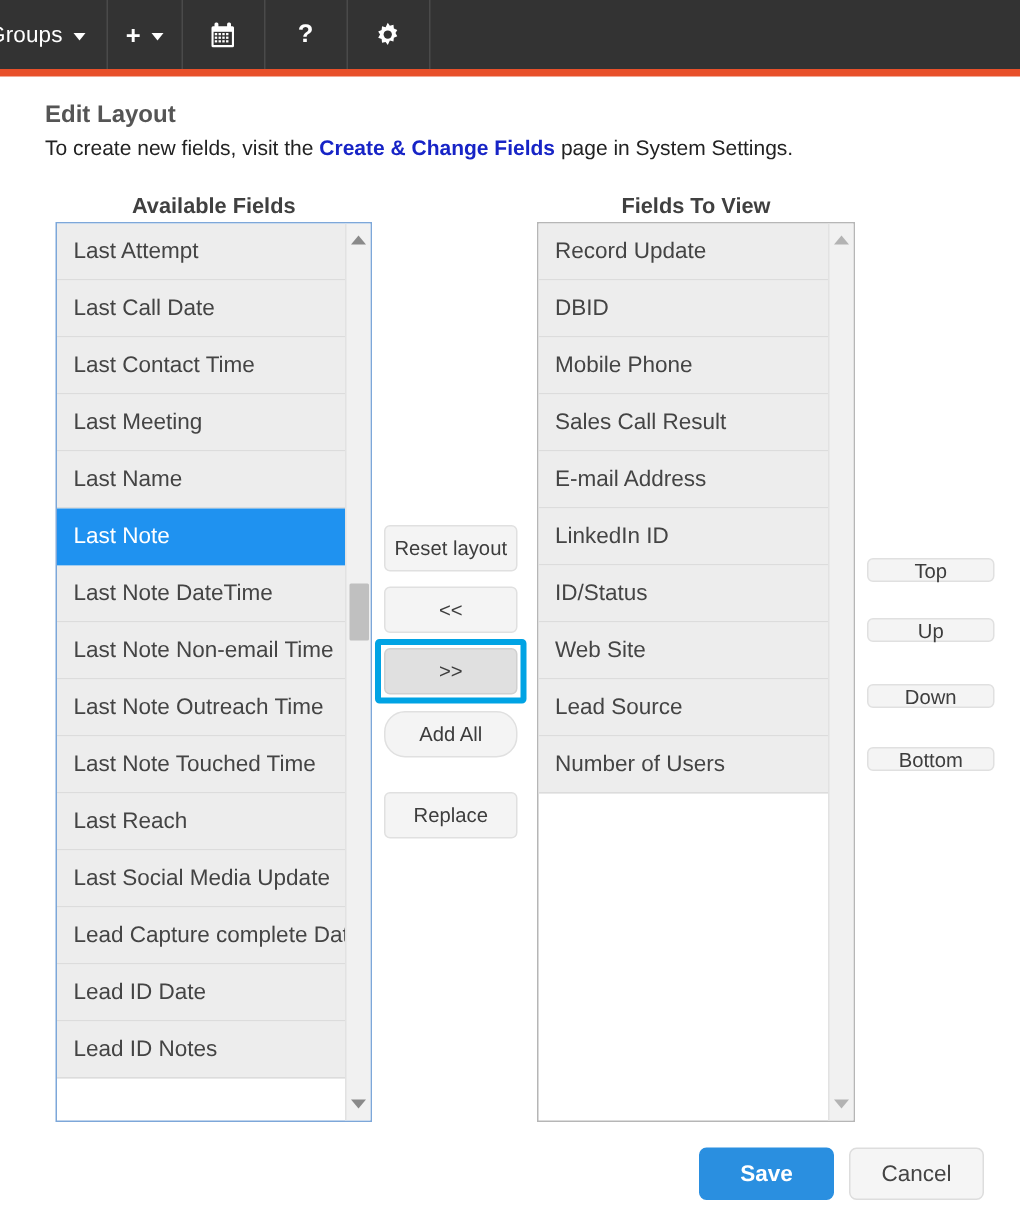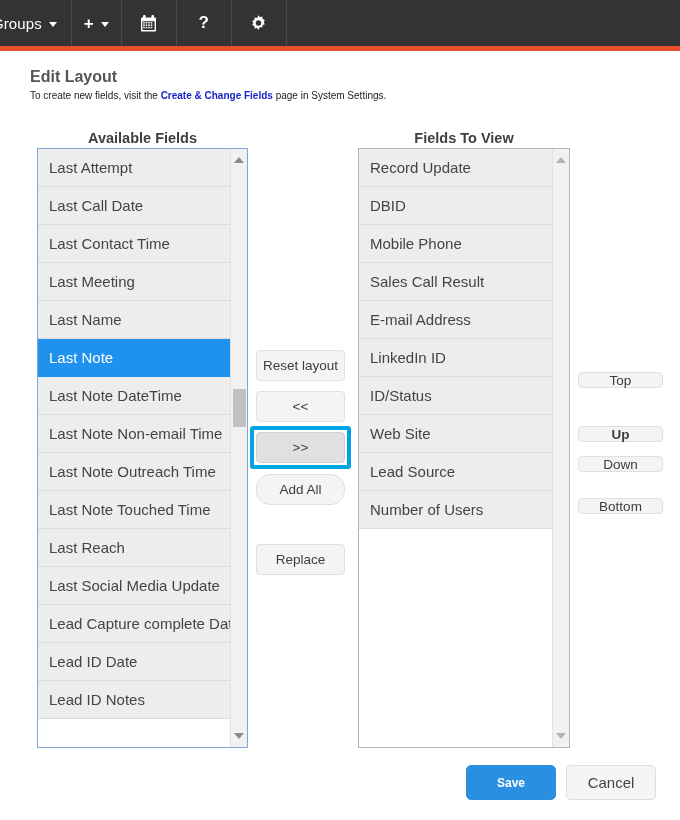--- a/index.html
+++ b/index.html
@@ -70,21 +70,21 @@
   .page-title {
     position: absolute;
     left: 30px; top: 68px;
     font-size: 16px;
     font-weight: bold;
     color: #555555;
   }
   .page-sub {
     position: absolute;
     left: 30px; top: 90px;
-    font-size: 10px;
+    font-size: 14px;
     color: #222222;
   }
   .page-sub a {
     color: #1724c6;
     font-weight: bold;
     text-decoration: none;
   }
 
   
   .col-head {
@@ -194,53 +194,53 @@
   .mid-btn {
     position: absolute;
     left: 256px;
     width: 89px;
     height: 31px;
   }
   #btn-reset  { top: 350px; }
   #btn-left   { top: 391px; }
   #btn-right  { top: 432px; background: #e0e0e0; border-color: #d0d0d0; }
   #btn-addall { top: 474px; border-radius: 14px; }
-  #btn-replace{ top: 544px; text-align: right; }
+  #btn-replace{ top: 528px; text-align: right; }
 
   .focus-ring {
     position: absolute;
     left: 250px; top: 426px;
     width: 101px; height: 43px;
     border: 4px solid #00a3e4;
     border-radius: 3px;
     box-sizing: border-box;
   }
 
   
   .side-btn {
     position: absolute;
     left: 578px;
     width: 85px;
     height: 16px;
   }
   #btn-top    { top: 372px; }
-  #btn-up     { top: 426px; font-weight: bold; }
+  #btn-up     { top: 412px; }
   #btn-down   { top: 456px; }
   #btn-bottom { top: 498px; }
 
   
   #btn-save {
     position: absolute;
     left: 466px; top: 765px;
     width: 90px; height: 35px;
     background: #2a8fe0;
     border: 1px solid #2a8fe0;
     border-radius: 5px;
     color: #ffffff;
-    font-size: 12px;
+    font-size: 15px;
     font-weight: bold;
   }
   #btn-cancel {
     position: absolute;
     left: 566px; top: 765px;
     width: 90px; height: 35px;
     background: #f5f5f5;
     border: 1px solid #dddddd;
     border-radius: 5px;
     color: #444444;

